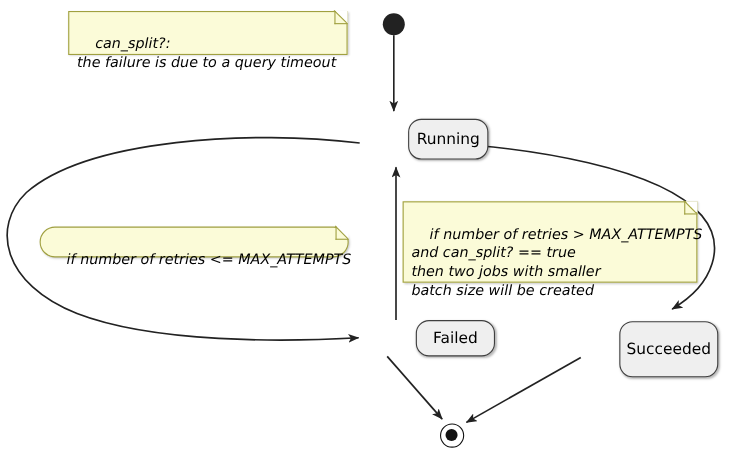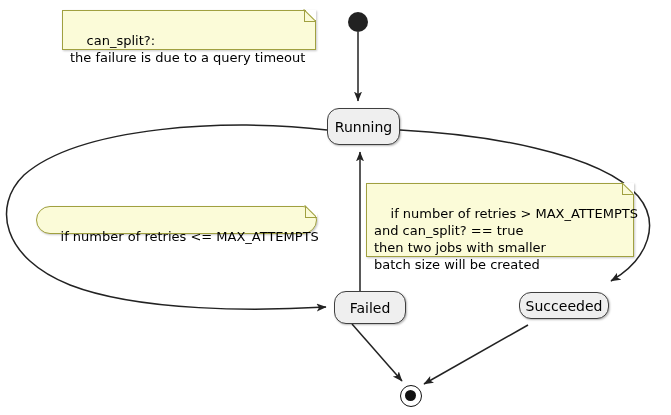--- a/index.html
+++ b/index.html
@@ -32,32 +32,34 @@
     background: #efefef;
     border: 1.3px solid #3f3f3f;
     border-radius: 12px;
     display: flex;
     align-items: center;
     justify-content: center;
     font-size: 14px;
     color: #000000;
     box-shadow: 1px 1px 2px rgba(0,0,0,0.28);
     white-space: nowrap;
+    margin-left: 44px;
   }
   .note {
     position: absolute;
     box-sizing: border-box;
     background: #fbfbd8;
     border: 1px solid #a0a040;
     color: #000000;
     font-size: 13px;
     line-height: 17px;
     padding: 4px 7px 4px 7px;
     white-space: pre;
     box-shadow: 1px 1px 2px rgba(0,0,0,0.22);
+    font-style: italic;
   }
   .note .fold {
     position: absolute;
     top: -1px;
     right: -1px;
     width: 11px;
     height: 11px;
     background:
       linear-gradient(225deg, #ffffff 0 50%, transparent 50% 100%);
     border-left: 1px solid #a0a040;
@@ -150,21 +152,21 @@
   </div>
 
   <div class="state" style="left:327px; top:108px; width:73px; height:37px;">
     <span>Running</span>
   </div>
 
   <div class="state" style="left:334px; top:291px; width:72px; height:33px;">
     <span>Failed</span>
   </div>
 
-  <div class="state" style="left:519px; top:292px; width:90px; height:27px;">
+  <div class="state" style="left:519px; top:292px; width:90px; height:51px;">
     <span>Succeeded</span>
   </div>
 
   <div class="final-node" style="left:400px; top:385px;">
     <span class="inner"></span>
   </div>
 
 </div>
 
 </body></html>

